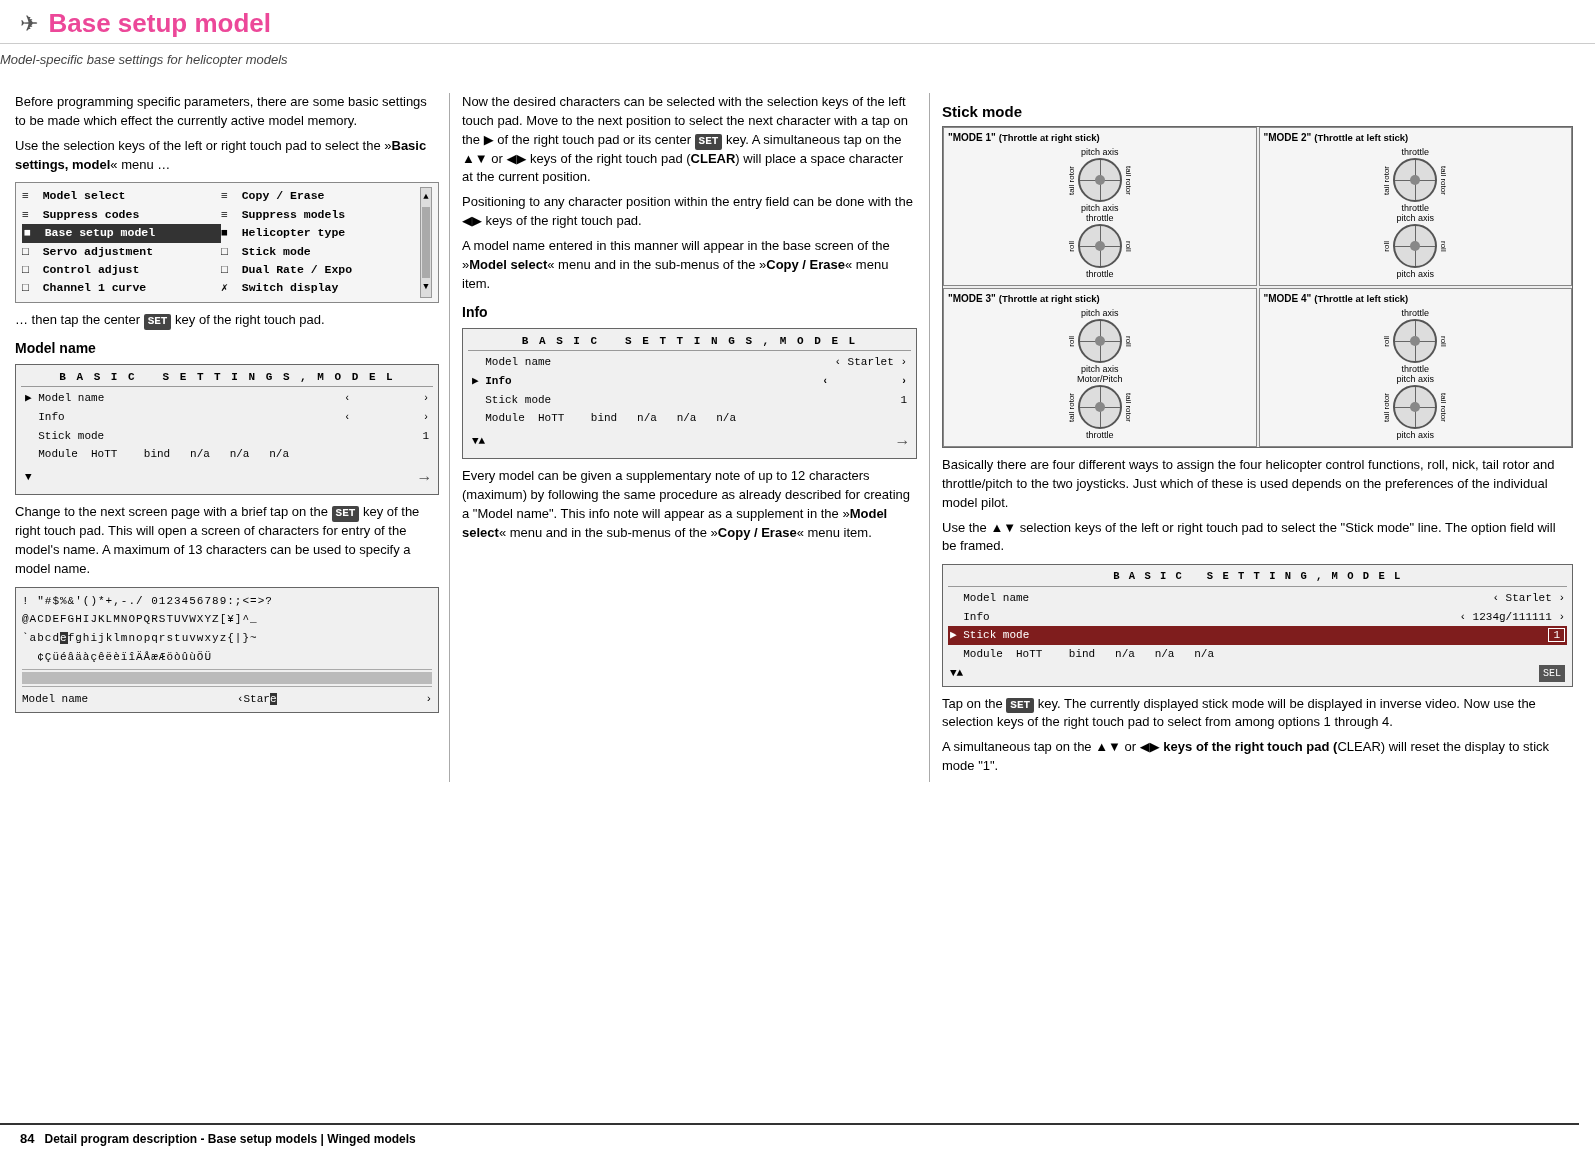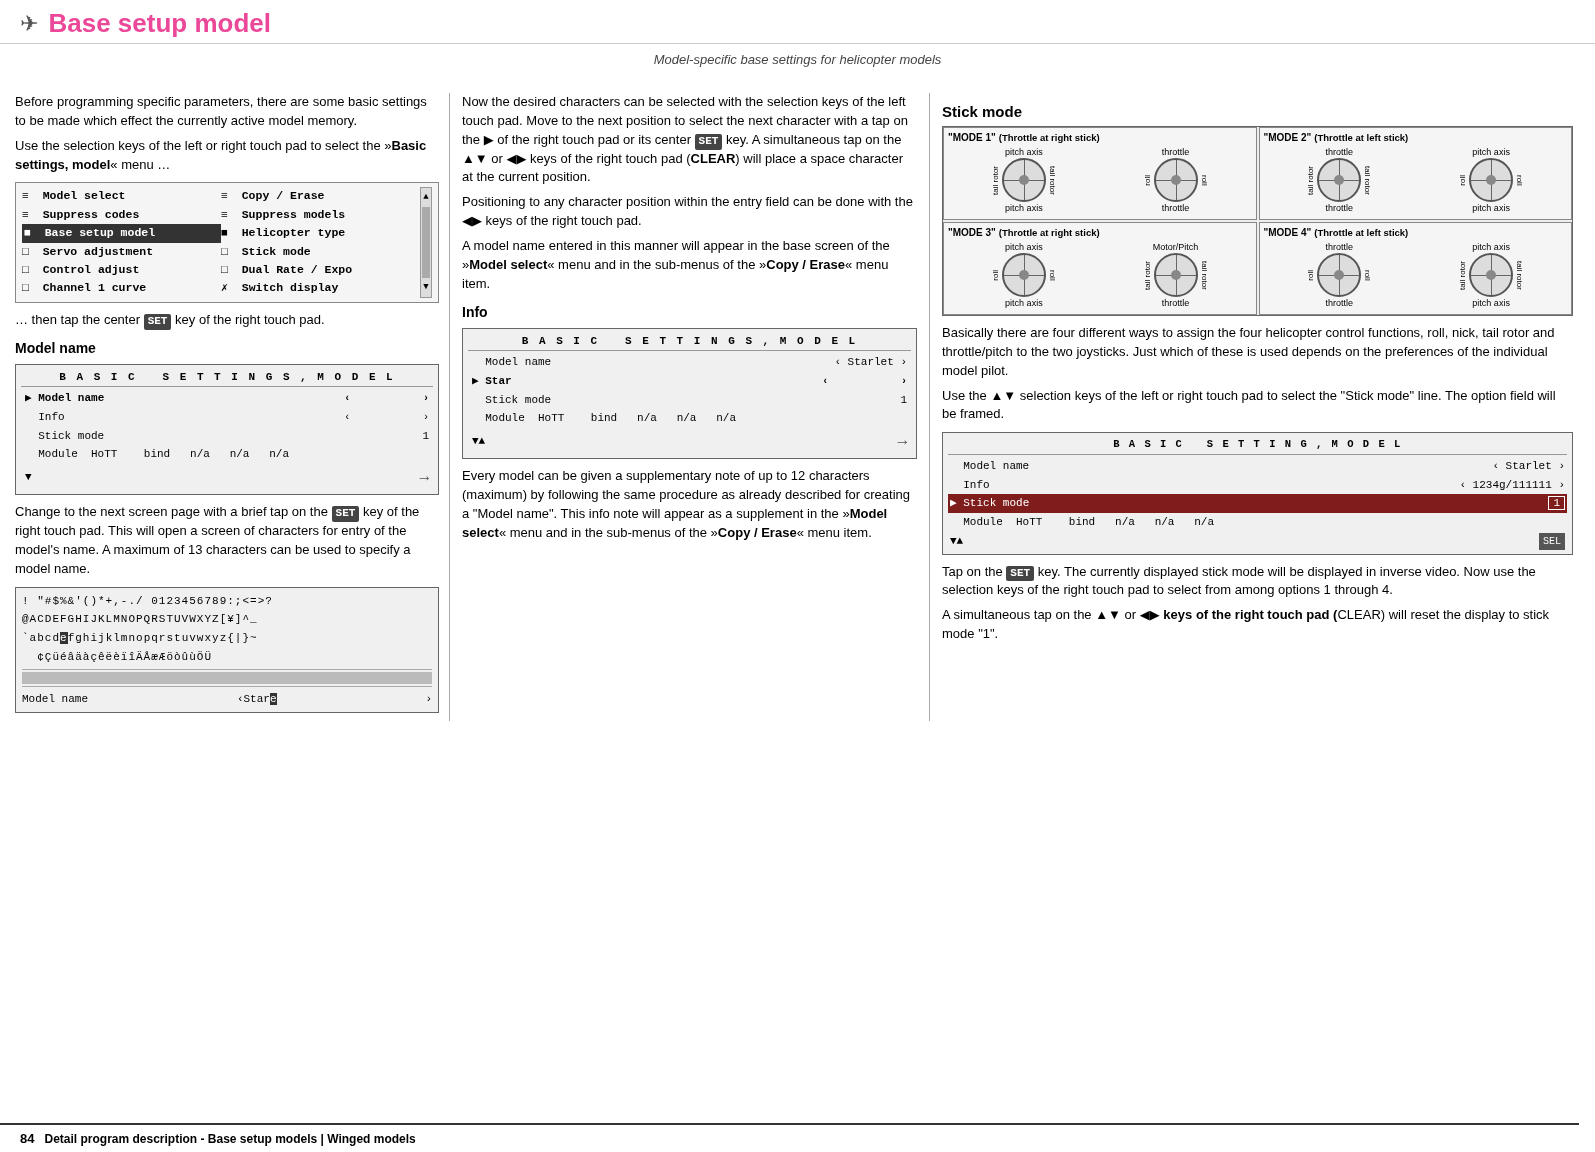--- a/index.html
+++ b/index.html
@@ -33,21 +33,20 @@
       color: #555;
     }
     .header-title {
       font-size: 26px;
       font-weight: bold;
       color: #ec4899;
     }
 
     
     .subtitle {
-      text-align: center;
       font-size: 13px;
       color: #444;
       padding: 8px 0 6px 0;
       font-style: italic;
     }
 
     
     .main-content {
       display: flex;
       flex-direction: row;
@@ -194,22 +193,23 @@
     }
     .mode-cell-header .mode-num {
       font-weight: bold;
     }
     .mode-cell-header .mode-desc {
       font-size: 9.5px;
     }
     .joystick-row {
       display: flex;
       justify-content: space-around;
-      align-items: flex-start;
+      align-items: center;
       margin: 2px 0;
+      flex-direction: column;
     }
     .joystick-container {
       display: flex;
       flex-direction: column;
       align-items: center;
       position: relative;
     }
     .joystick-label-top {
       font-size: 9px;
       text-align: center;
@@ -405,21 +405,21 @@
       </div>
 
       <p>
         … then tap the center <span class="key-box">SET</span> key of the right touch pad.
       </p>
 
       <h3>Model name</h3>
 
       <div class="settings-box">
         <div class="settings-title">B A S I C &nbsp; S E T T I N G S , M O D E L</div>
-        <div class="settings-row" style="font-weight:bold;">
+        <div class="settings-row" style="font-weight:normal;">
           <span>▶ Model name</span>
           <span><span class="chevron-left">‹</span>&nbsp;&nbsp;&nbsp;&nbsp;&nbsp;&nbsp;&nbsp;&nbsp;&nbsp;&nbsp;&nbsp;<span class="chevron-right">›</span></span>
         </div>
         <div class="settings-row">
           <span>&nbsp;&nbsp;Info</span>
           <span><span class="chevron-left">‹</span>&nbsp;&nbsp;&nbsp;&nbsp;&nbsp;&nbsp;&nbsp;&nbsp;&nbsp;&nbsp;&nbsp;<span class="chevron-right">›</span></span>
         </div>
         <div class="settings-row">
           <span>&nbsp;&nbsp;Stick mode</span>
           <span>1</span>
@@ -466,21 +466,21 @@
 
       <h3>Info</h3>
 
       <div class="info-box">
         <div class="ib-title">B A S I C &nbsp; S E T T I N G S , M O D E L</div>
         <div class="ib-row">
           <span>&nbsp;&nbsp;Model name</span>
           <span>‹ Starlet ›</span>
         </div>
         <div class="ib-row" style="font-weight:bold;">
-          <span>▶ Star</span>
+          <span>▶ Info</span>
           <span><span class="chevron-left">‹</span>&nbsp;&nbsp;&nbsp;&nbsp;&nbsp;&nbsp;&nbsp;&nbsp;&nbsp;&nbsp;&nbsp;<span class="chevron-right">›</span></span>
         </div>
         <div class="ib-row">
           <span>&nbsp;&nbsp;Stick mode</span>
           <span>1</span>
         </div>
         <div class="ib-row">
           <span>&nbsp;&nbsp;Module&nbsp; HoTT &nbsp;&nbsp; bind &nbsp; n/a &nbsp; n/a &nbsp; n/a</span>
         </div>
         <div class="ib-row">

